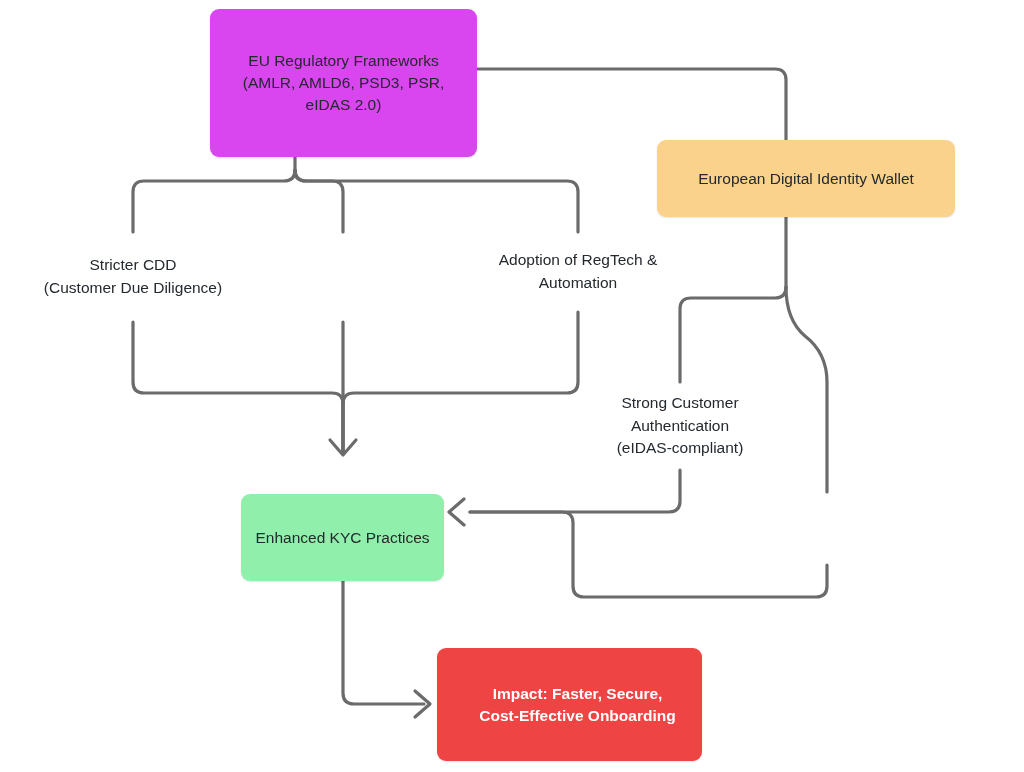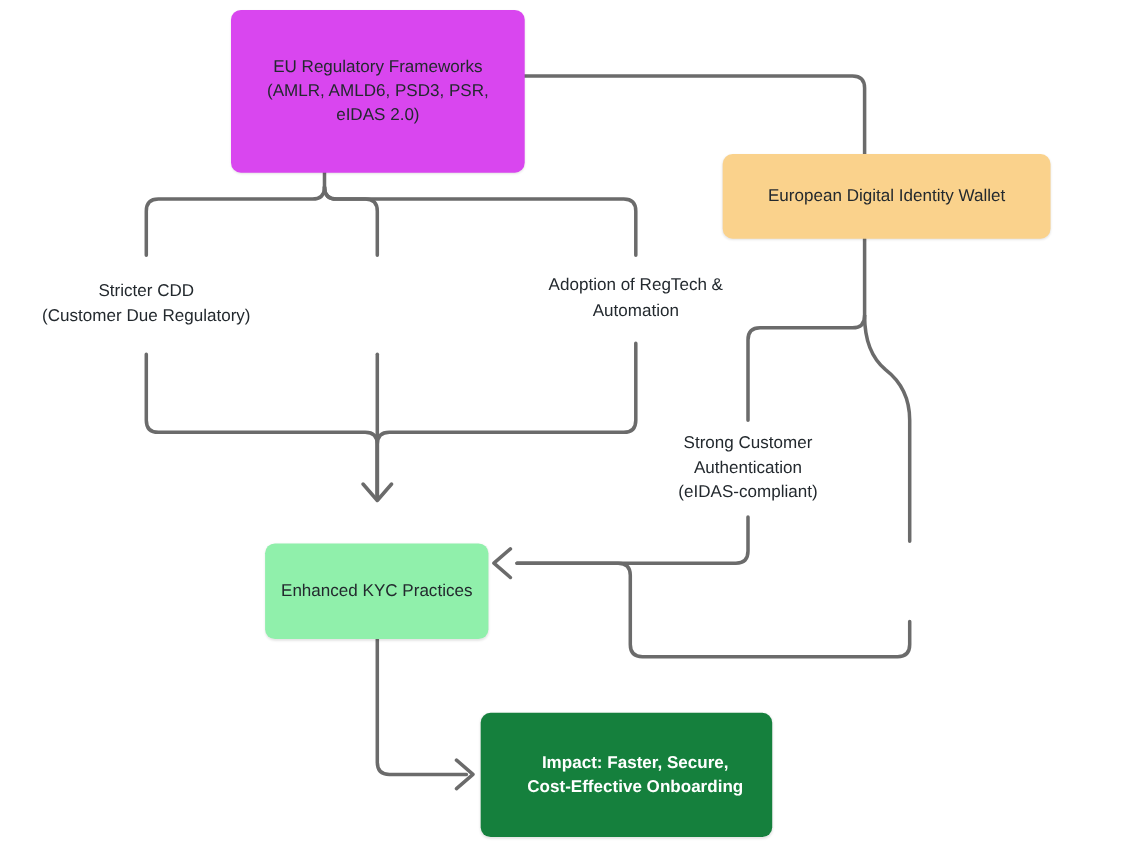--- a/index.html
+++ b/index.html
@@ -118,38 +118,38 @@
 (AMLR, AMLD6, PSD3, PSR,
 eIDAS 2.0)</span>
   </div>
 
   <div class="node-box" style="left:657px; top:140px; width:298px; height:77px; background:#fad28c;">
     <span class="inner">European Digital Identity Wallet</span>
   </div>
 
   <div class="node-plain" style="left:13px; top:232px; width:240px; height:90px;">
     <span class="inner">Stricter CDD
-(Customer Due Regulatory)</span>
+(Customer Due Diligence)</span>
   </div>
 
 
   <div class="node-plain" style="left:468px; top:232px; width:220px; height:80px;justify-content:center;">
     <span class="inner">Adoption of RegTech &amp;
 Automation</span>
   </div>
 
   <div class="node-plain" style="left:585px; top:382px; width:190px; height:88px;">
     <span class="inner">Strong Customer
 Authentication
 (eIDAS-compliant)</span>
   </div>
 
 
   <div class="node-box" style="left:241px; top:494px; width:203px; height:87px; background:#90f0ab;">
     <span class="inner">Enhanced KYC Practices</span>
   </div>
 
-  <div class="node-box impact" style="left:437px; top:648px; width:265px; height:113px; background:#15803d;padding-left:16px;">
+  <div class="node-box impact" style="left:437px; top:648px; width:265px; height:113px; background:#ef4444;padding-left:16px;">
     <span class="inner">Impact: Faster, Secure,
 Cost-Effective Onboarding</span>
   </div>
 
 </div>
 
 </body></html>

